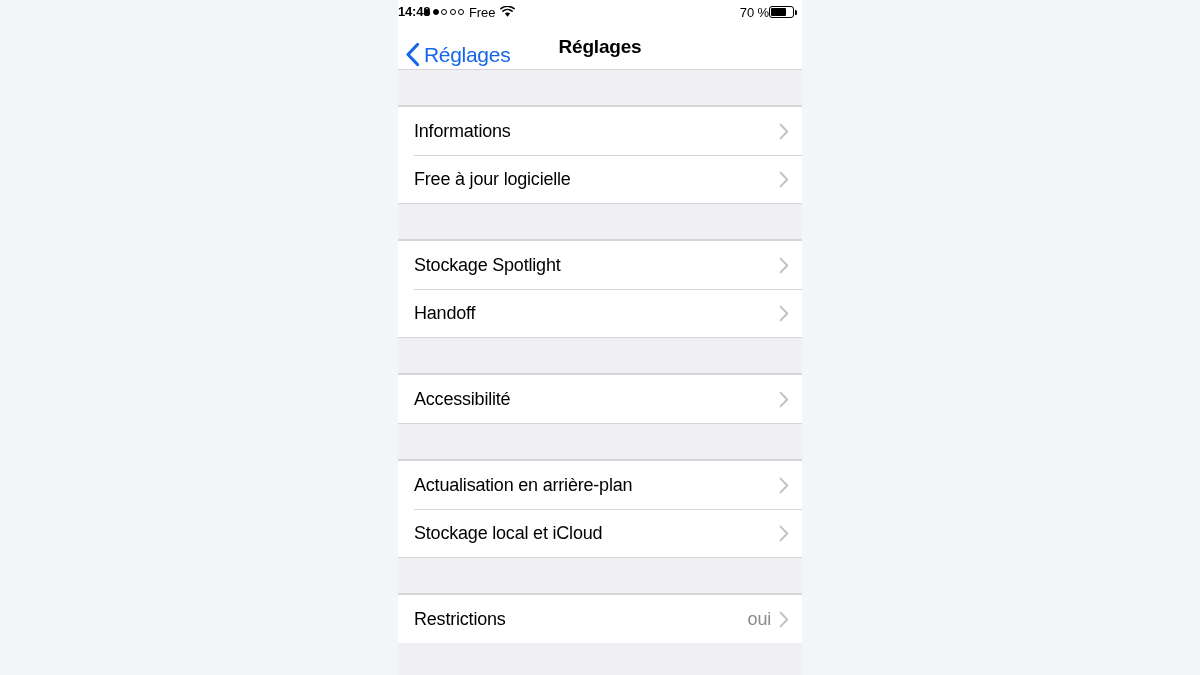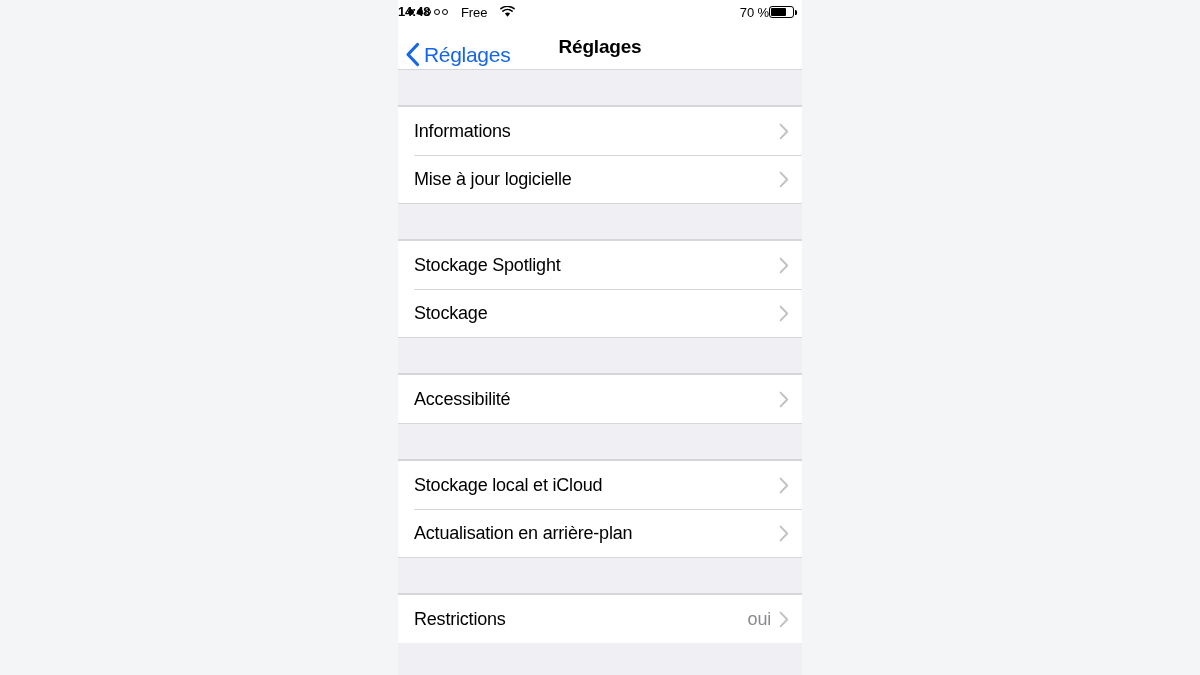--- a/index.html
+++ b/index.html
@@ -31,26 +31,26 @@
     position: relative;
     height: 24px;
     background: #ffffff;
     display: flex;
     align-items: center;
     font-size: 13px;
     color: #000;
   }
   #status-left {
     position: absolute;
-    left: 10px;
+    left: 26px;
     top: 0;
     height: 24px;
     display: flex;
     align-items: center;
-    gap: 11px;
+    gap: 3px;
   }
   .sig-dots {
     display: flex;
     align-items: center;
     gap: 2.5px;
   }
   .sig-dot {
     width: 6px;
     height: 6px;
     border-radius: 50%;
@@ -256,38 +256,38 @@
     <div class="section-gap" style="height:36px"></div>
 
     <div class="group">
       <div class="row">
         <span class="row-label">Informations</span>
         <svg class="row-chevron" width="10" height="17" viewBox="0 0 10 17">
           <path d="M1.6 1.6 L8.2 8.5 L1.6 15.4" stroke="#c0c0c5" stroke-width="1.9" fill="none" stroke-linecap="round" stroke-linejoin="round"></path>
         </svg>
       </div>
       <div class="row">
-        <span class="row-label">Mise à jour logicielle</span>
+        <span class="row-label">Free à jour logicielle</span>
         <svg class="row-chevron" width="10" height="17" viewBox="0 0 10 17">
           <path d="M1.6 1.6 L8.2 8.5 L1.6 15.4" stroke="#c0c0c5" stroke-width="1.9" fill="none" stroke-linecap="round" stroke-linejoin="round"></path>
         </svg>
       </div>
     </div>
 
     <div class="section-gap" style="height:36px"></div>
 
     <div class="group">
       <div class="row">
         <span class="row-label">Stockage Spotlight</span>
         <svg class="row-chevron" width="10" height="17" viewBox="0 0 10 17">
           <path d="M1.6 1.6 L8.2 8.5 L1.6 15.4" stroke="#c0c0c5" stroke-width="1.9" fill="none" stroke-linecap="round" stroke-linejoin="round"></path>
         </svg>
       </div>
       <div class="row">
-        <span class="row-label">Stockage</span>
+        <span class="row-label">Handoff</span>
         <svg class="row-chevron" width="10" height="17" viewBox="0 0 10 17">
           <path d="M1.6 1.6 L8.2 8.5 L1.6 15.4" stroke="#c0c0c5" stroke-width="1.9" fill="none" stroke-linecap="round" stroke-linejoin="round"></path>
         </svg>
       </div>
     </div>
 
     <div class="section-gap" style="height:36px"></div>
 
     <div class="group">
       <div class="row">
@@ -295,27 +295,27 @@
         <svg class="row-chevron" width="10" height="17" viewBox="0 0 10 17">
           <path d="M1.6 1.6 L8.2 8.5 L1.6 15.4" stroke="#c0c0c5" stroke-width="1.9" fill="none" stroke-linecap="round" stroke-linejoin="round"></path>
         </svg>
       </div>
     </div>
 
     <div class="section-gap" style="height:36px"></div>
 
     <div class="group">
       <div class="row">
+        <span class="row-label">Actualisation en arrière-plan</span>
+        <svg class="row-chevron" width="10" height="17" viewBox="0 0 10 17">
+          <path d="M1.6 1.6 L8.2 8.5 L1.6 15.4" stroke="#c0c0c5" stroke-width="1.9" fill="none" stroke-linecap="round" stroke-linejoin="round"></path>
+        </svg>
+      </div>
+      <div class="row">
         <span class="row-label">Stockage local et iCloud</span>
-        <svg class="row-chevron" width="10" height="17" viewBox="0 0 10 17">
-          <path d="M1.6 1.6 L8.2 8.5 L1.6 15.4" stroke="#c0c0c5" stroke-width="1.9" fill="none" stroke-linecap="round" stroke-linejoin="round"></path>
-        </svg>
-      </div>
-      <div class="row">
-        <span class="row-label">Actualisation en arrière-plan</span>
         <svg class="row-chevron" width="10" height="17" viewBox="0 0 10 17">
           <path d="M1.6 1.6 L8.2 8.5 L1.6 15.4" stroke="#c0c0c5" stroke-width="1.9" fill="none" stroke-linecap="round" stroke-linejoin="round"></path>
         </svg>
       </div>
     </div>
 
     <div class="section-gap" style="height:36px"></div>
 
     <div class="group nobottom">
       <div class="row">

